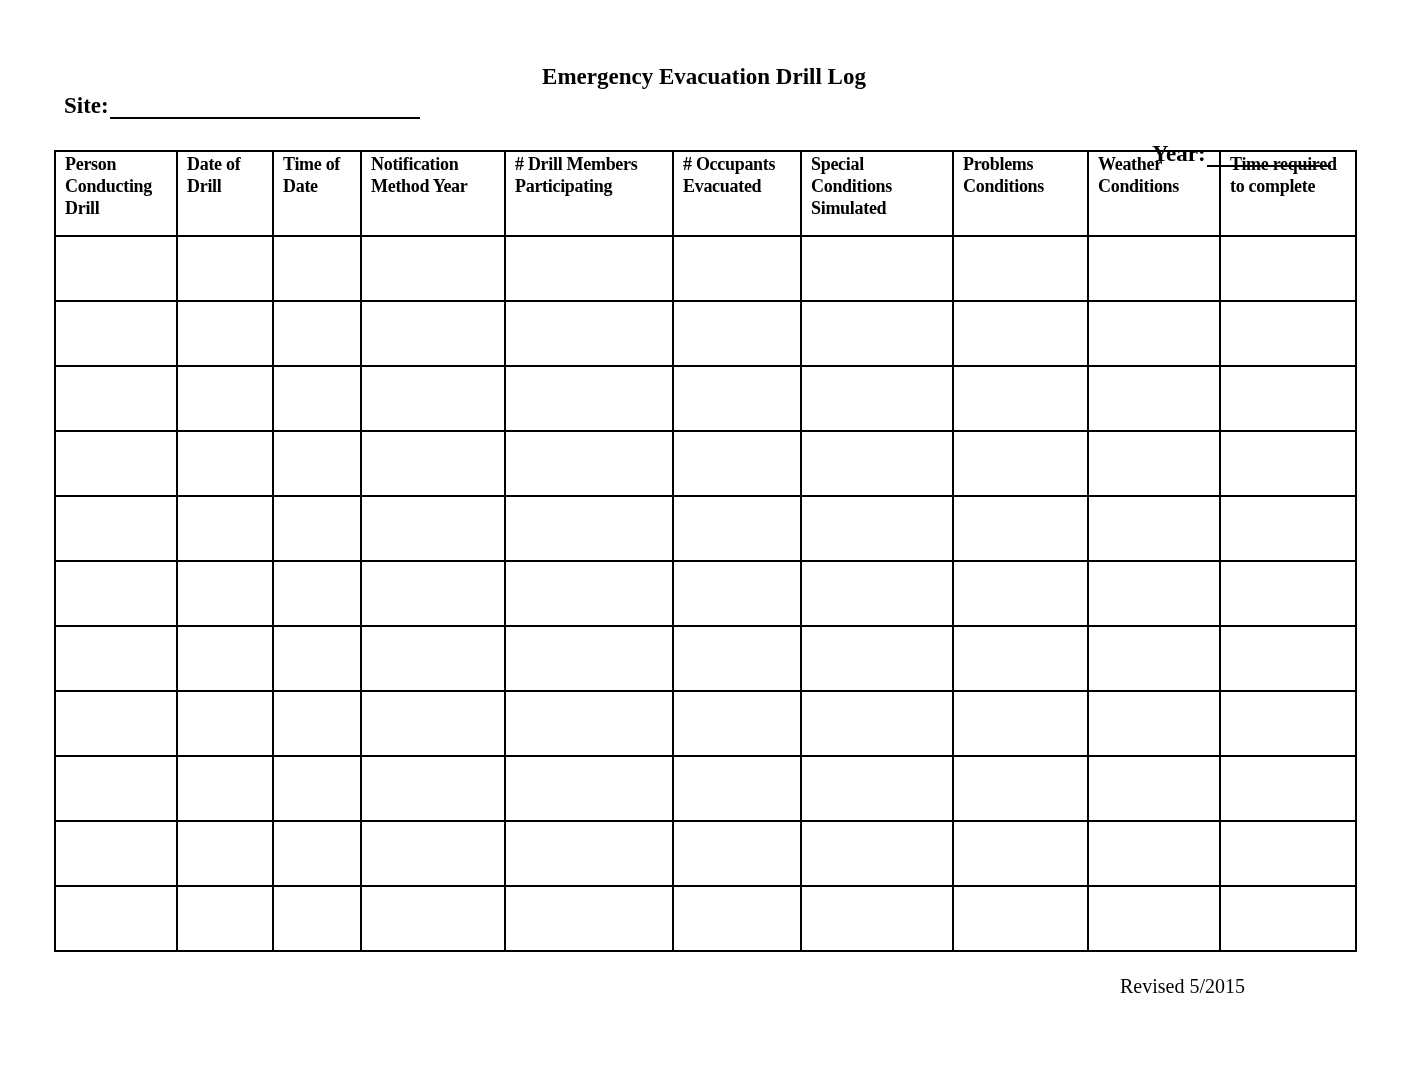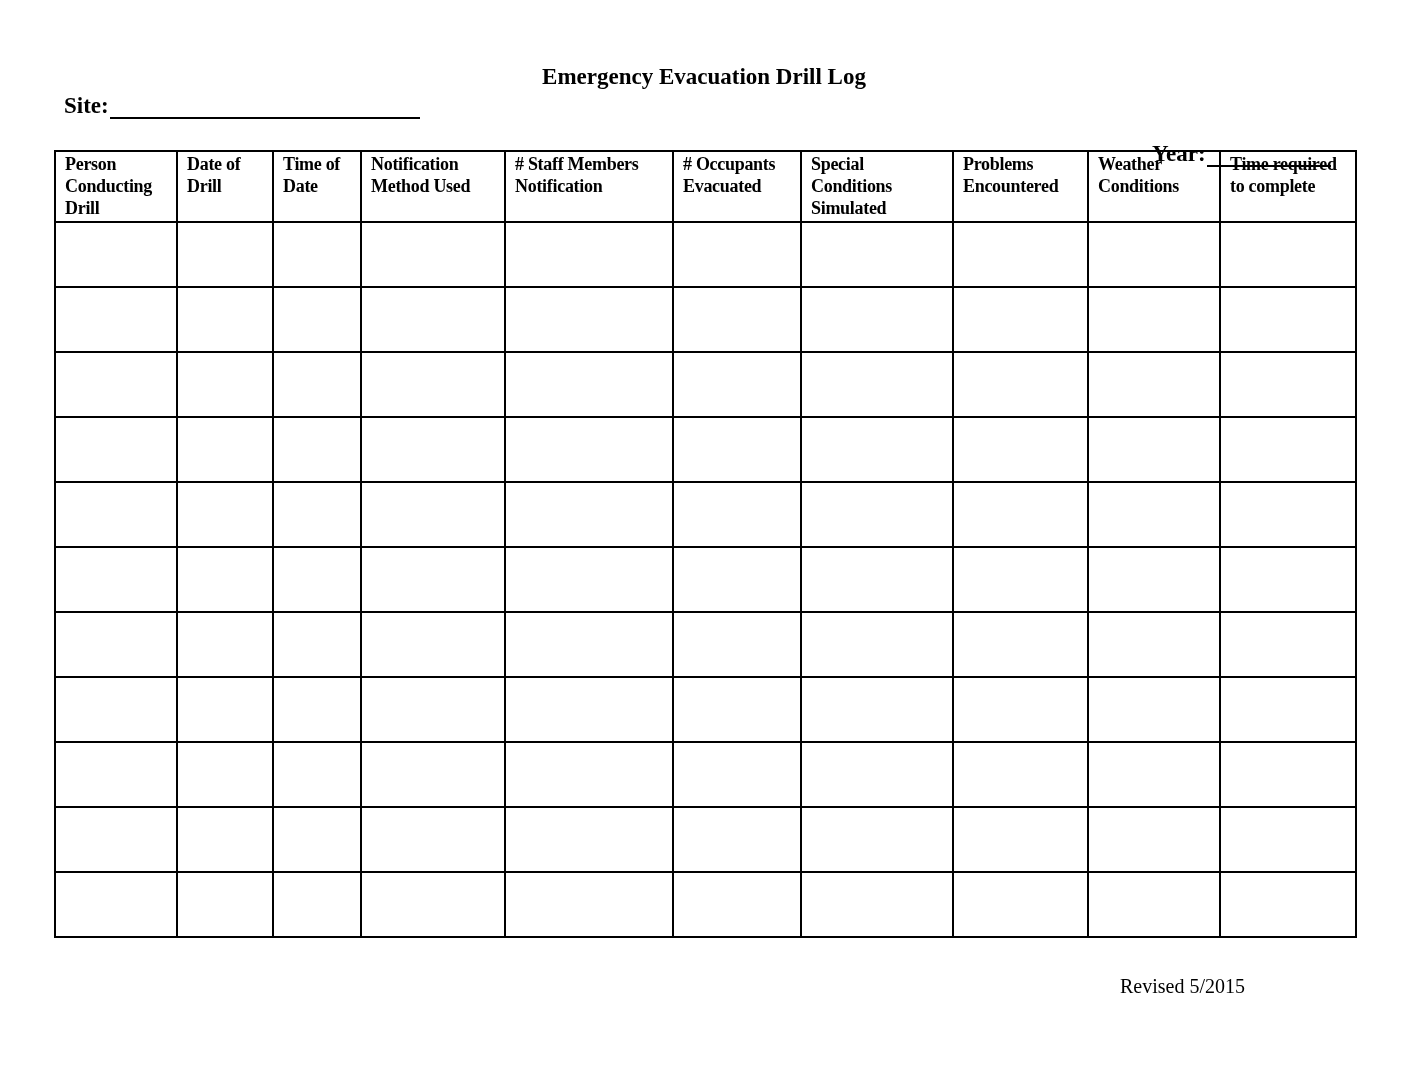--- a/index.html
+++ b/index.html
@@ -4,21 +4,21 @@
 <style>
   html, body { margin: 0; padding: 0; background: #ffffff; }
   body { width: 1408px; height: 1088px; position: relative; font-family: "Liberation Serif", "DejaVu Serif", serif; color: #000; overflow: hidden; }
   .title { position: absolute; left: 0; width: 1408px; top: 64px; text-align: center; font-weight: bold; font-size: 23px; }
   .site { position: absolute; left: 64px; top: 93px; font-weight: bold; font-size: 23px; display: flex; align-items: flex-end; }
   .site .line { display: inline-block; width: 310px; border-bottom: 2px solid #000; height: 24px; margin-left: 1px; }
   .year { position: absolute; left: 1152px; top: 93px; font-weight: bold; font-size: 23px; display: flex; align-items: flex-start; margin-top: 48px; }
   .year .line { display: inline-block; width: 124px; border-bottom: 2px solid #000; height: 24px; margin-left: 1px; }
   table { position: absolute; left: 54px; top: 150px; border-collapse: collapse; table-layout: fixed; width: 1301px; }
   th, td { border: 2px solid #000; padding: 0; }
-  th { height: 66px; vertical-align: top; text-align: left; font-weight: bold; font-size: 18px; line-height: 22px; padding: 1px 8px 2px 9px; letter-spacing: -0.3px; }
+  th { height: 66px; vertical-align: top; text-align: left; font-weight: bold; font-size: 18px; line-height: 22px; padding: 1px 8px 16px 9px; letter-spacing: -0.3px; }
   td { height: 63px; }
   .revised { position: absolute; left: 1120px; top: 975px; font-size: 20px; }
 </style>
 </head>
 <body>
 
 <div class="title">Emergency Evacuation Drill Log</div>
 
 <div class="site">
   <span>Site:</span>
@@ -41,25 +41,25 @@
       <col style="width:152px">
       <col style="width:135px">
       <col style="width:132px">
       <col style="width:136px">
   </colgroup>
   <thead>
     <tr>
       <th>Person Conducting Drill</th>
       <th>Date of Drill</th>
       <th>Time of Date</th>
-      <th>Notification Method Used</th>
-      <th># Staff Members Notification</th>
+      <th>Notification Method Year</th>
+      <th># Drill Members Participating</th>
       <th># Occupants Evacuated</th>
       <th>Special Conditions Simulated</th>
-      <th>Problems Encountered</th>
+      <th>Problems Conditions</th>
       <th>Weather Conditions</th>
       <th>Time required to complete</th>
     </tr>
   </thead>
   <tbody id="log-body">
       <tr>
         <td></td>
         <td></td>
         <td></td>
         <td></td>

